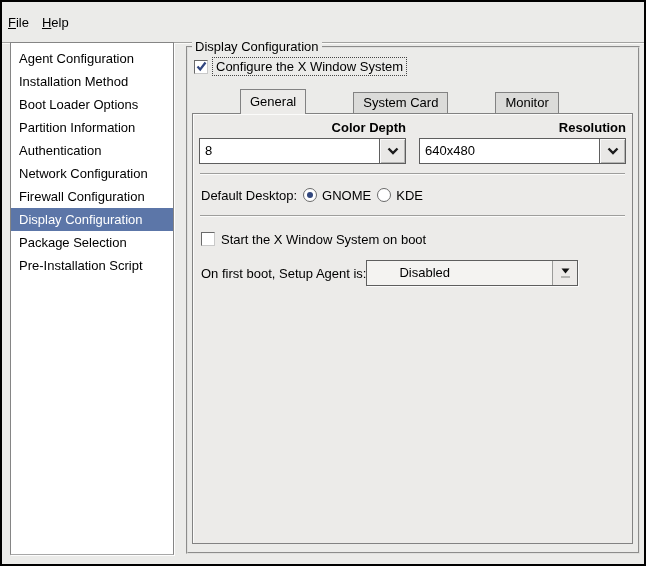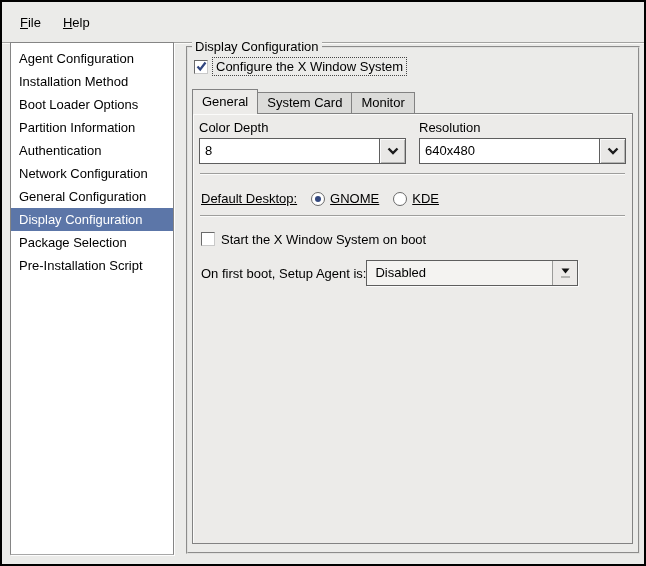--- a/index.html
+++ b/index.html
@@ -13,21 +13,21 @@
     position: relative;
     width: 646px; height: 566px;
     border: 2px solid #000;
     background: #ebebe9;
     overflow: hidden;
   }
   
   .menubar {
     height: 40px;
     display: flex; align-items: center;
-    padding-left: 12px; gap: 10px;
+    padding-left: 0; gap: 1px;
   }
   .menu-item { padding: 3px 6px; cursor: default; }
   .accel { text-decoration: underline; }
   .menubar-sep {
     height: 2px;
     border-top: 1px solid #a2a2a0;
     border-bottom: 1px solid #fafaf8;
   }
   
   .sidebar {
@@ -84,41 +84,41 @@
   
   .notebook { position: absolute; left: 4px; top: 40px; right: 5px; bottom: 8px; }
   .tabs { display: flex; align-items: flex-end; height: 25px; }
   .tab {
     padding: 0 9px;
     height: 21px; line-height: 20px;
     background: #dbdbd9;
     border: 1px solid #828282; border-bottom: none;
     margin-right: -1px;
     white-space: nowrap; cursor: default;
-    position: relative; z-index: 1;
+    position: relative; z-index: 1; margin-left: 48px;
   }
   .tab.active {
     height: 25px; line-height: 24px;
     background: #ecebe9;
     z-index: 3;
     margin-bottom: -1px;
     border-bottom: none;
   }
   .page {
     position: absolute; left: 0; right: 0; top: 25px; bottom: 0;
     background: #ecebe9;
     border: 1px solid #828282;
     box-shadow: inset 1px 1px 0 #fbfbfa;
     z-index: 2;
     padding: 5px 6px;
   }
   
   .combo-row { display: flex; gap: 13px; margin-top: 1px; }
   .combo-group { flex: 1; min-width: 0; }
-  .combo-label { text-align: left; margin-bottom: 3px; }
+  .combo-label { text-align: right; margin-bottom: 3px; font-weight: bold; }
   .combo {
     display: flex; height: 26px;
     border: 1px solid #5e5e5e;
     background: #fff;
   }
   .combo-entry {
     flex: 1; min-width: 0;
     background: #fff;
     padding: 4px 5px;
     white-space: nowrap; overflow: hidden;
@@ -130,30 +130,31 @@
     box-shadow: inset 1px 1px 0 #fafafa, inset -1px -1px 0 #b5b5b3;
     display: flex; align-items: center; justify-content: center;
     cursor: default;
   }
   .hsep {
     height: 2px; margin: 9px 1px;
     border-top: 1px solid #9e9e9c;
     border-bottom: 1px solid #fbfbfa;
   }
   
-  .desktop-row { display: flex; align-items: flex-end; gap: 8px; padding-left: 2px; height: 22px; text-decoration: underline; }
+  .desktop-row { display: flex; align-items: center; padding-left: 2px; height: 22px; }
   .radio-opt { display: flex; align-items: center; gap: 5px; margin-left: 6px; }
   .startx-row { display: flex; align-items: center; gap: 6px; margin: 12px 0 0 2px; height: 20px; }
   .setup-row { display: flex; align-items: center; margin: 11px 0 0 2px; }
   .optionmenu {
     width: 212px; height: 26px;
     display: flex;
     border: 1px solid #5e5e5e;
     background: #f4f3f1;
     box-shadow: 1px 1px 0 rgba(255,255,255,0.8);
+    padding-left: 24px;
   }
   .om-text { flex: 1; padding: 4px 8px; white-space: nowrap; overflow: hidden; }
   .om-btn {
     width: 25px; flex: none;
     background: #eceae8;
     border-left: 1px solid #9b9b99;
     display: flex; flex-direction: column; align-items: center; justify-content: center;
     cursor: default;
   }
   .om-dash { width: 9px; height: 2px; background: #b4b4b2; margin-top: 2px; }
@@ -169,21 +170,21 @@
   </div>
   <div class="menubar-sep"></div>
 
   <div class="sidebar">
     <div class="item">Agent Configuration</div>
     <div class="item">Installation Method</div>
     <div class="item">Boot Loader Options</div>
     <div class="item">Partition Information</div>
     <div class="item">Authentication</div>
     <div class="item">Network Configuration</div>
-    <div class="item">General Configuration</div>
+    <div class="item">Firewall Configuration</div>
     <div class="item selected">Display Configuration</div>
     <div class="item">Package Selection</div>
     <div class="item">Pre-Installation Script</div>
   </div>
 
   <div class="frame">
     <span class="frame-title">Display Configuration</span>
 
     <div class="configx-row">
       <span class="checkbox">

